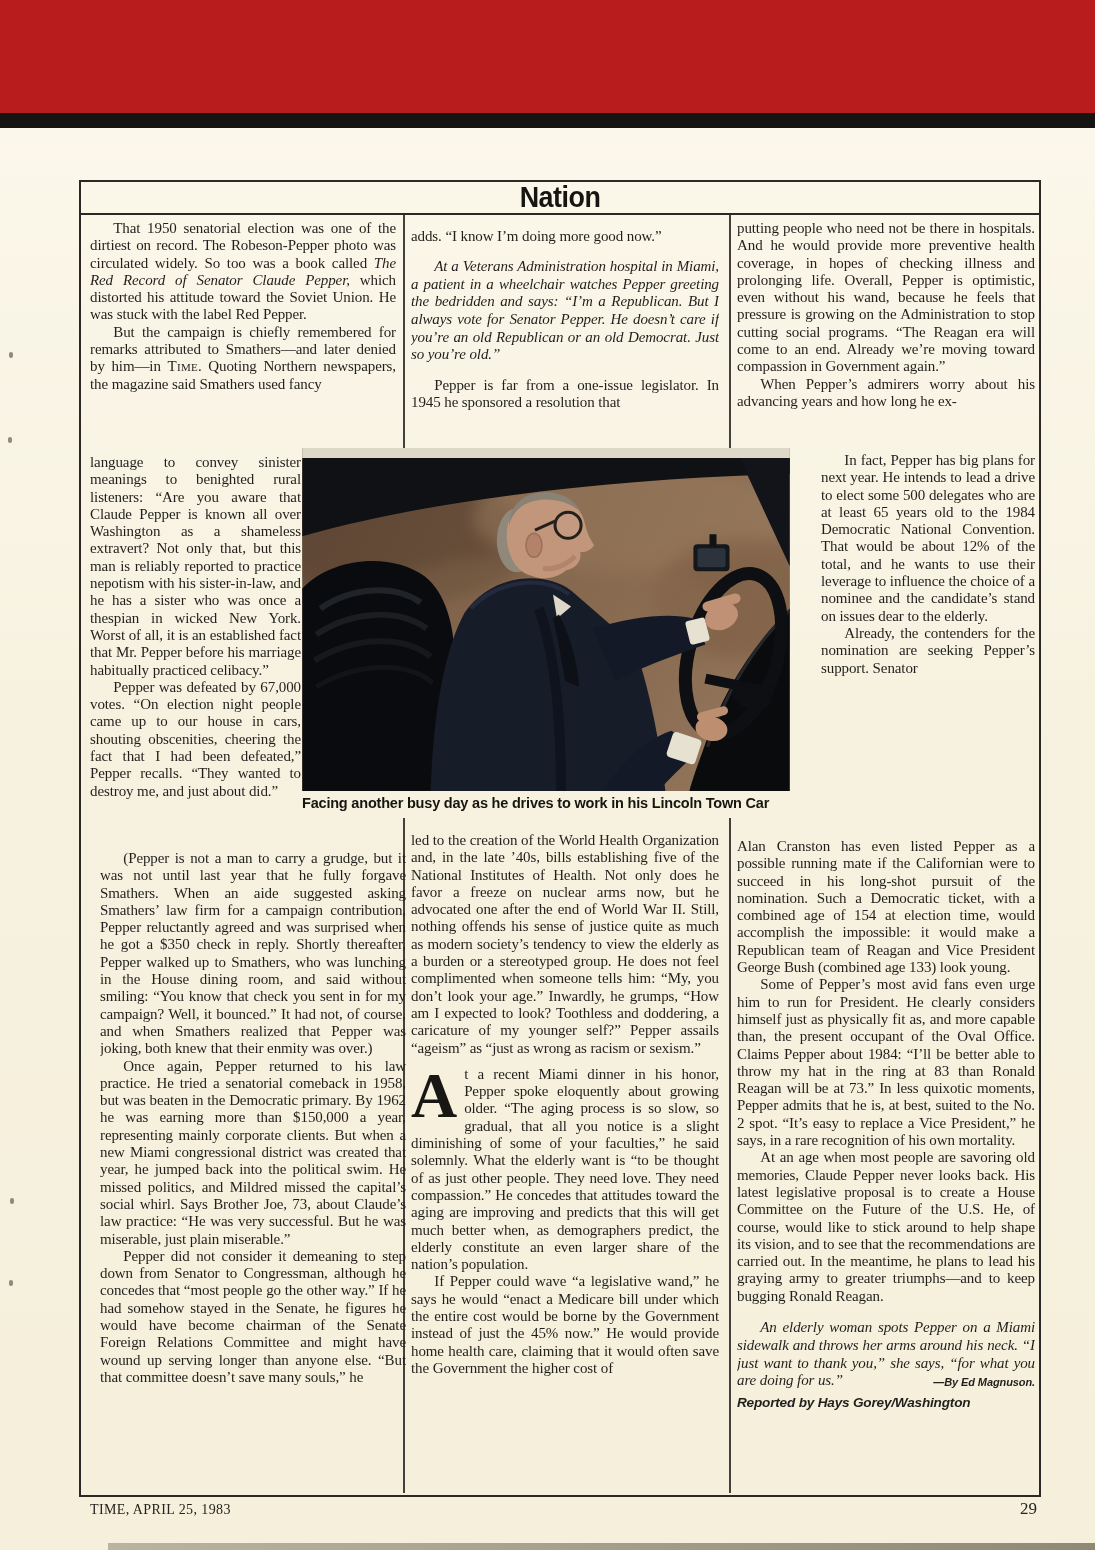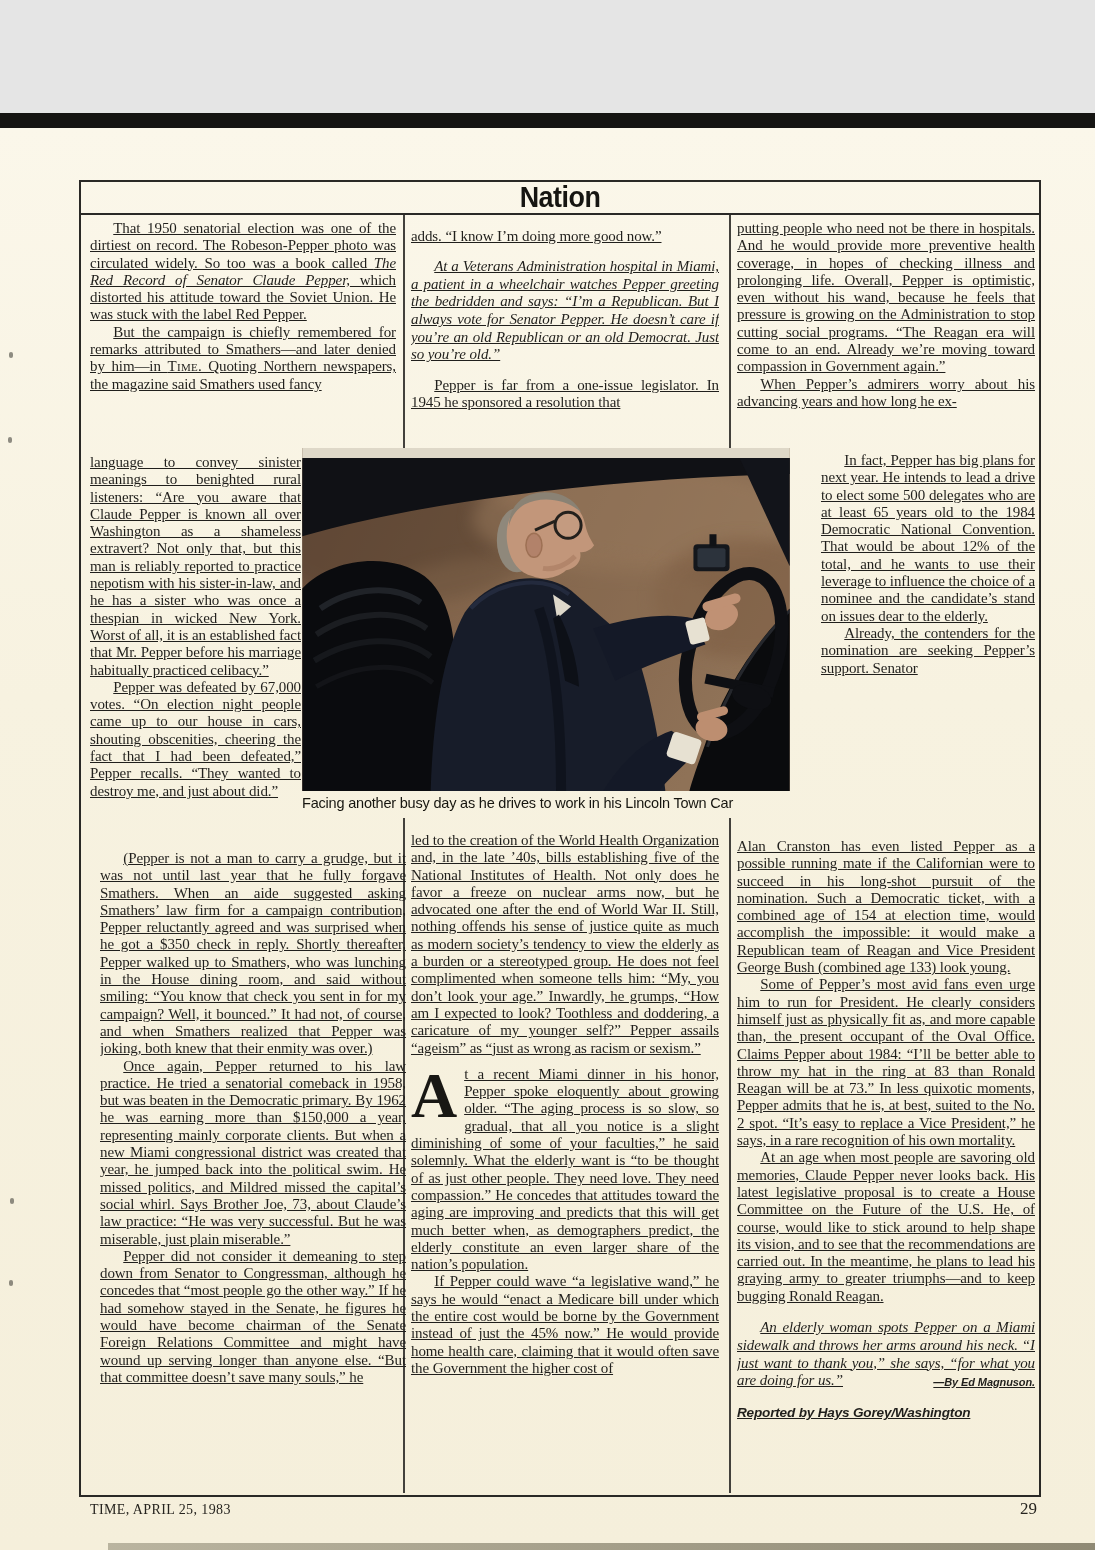--- a/index.html
+++ b/index.html
@@ -1,16 +1,16 @@
 <!DOCTYPE html>
 <html lang="en"><head>
 <meta charset="utf-8">
 <style>
   html,body{margin:0;padding:0;background:#ffffff;}
-  .canvas{position:relative;width:1095px;height:1550px;background:#e5e5e5;overflow:hidden;
+  .canvas{position:relative;width:1095px;height:1550px;background:#b91c1c;overflow:hidden;
           font-family:"Liberation Serif",serif;color:#201f1c;}
   .black-bar{position:absolute;left:0;top:113px;width:1095px;height:15px;background:#151412;}
   .right-sliver{position:absolute;right:0;top:118px;width:7px;height:75px;background:#151412;}
   .paper{position:absolute;left:0;top:128px;width:1095px;height:1422px;
          background:linear-gradient(180deg,#fbf7ea 0%,#f7f2e0 40%,#f5efdb 100%);}
   .bottom-shadow{position:absolute;left:108px;bottom:0;width:987px;height:7px;
                  background:linear-gradient(90deg,rgba(75,70,48,.35),rgba(75,70,48,.6));}
   .speck{position:absolute;width:4px;height:6px;background:#55534c;border-radius:2px;opacity:.65;}
 
   .content-box{position:absolute;left:79px;top:52px;width:958px;height:1313px;
@@ -30,36 +30,36 @@
        text-align:justify;hyphens:auto;-webkit-hyphens:auto;letter-spacing:-0.1px;}
   .c1s1{left:9px;  top:38px; width:306px;height:230px;}
   .c1s2{left:9px;  top:272px;width:211px;height:386px;}
   .c1s3{left:19px;  top:668px;width:306px;height:641px;}
   .c2s1{left:330px;top:46px; width:308px;height:230px;}
   .c2s2{left:330px;top:650px;width:308px;height:659px;}
   .c3s1{left:656px;top:38px; width:298px;height:230px;}
   .c3s2{left:740px;top:270px;width:214px;height:384px;}
   .c3s3{left:656px;top:656px;width:298px;height:653px;}
 
-  .p{margin:0;text-decoration:underline;}
+  .p{margin:0;}
   .p.ind{text-indent:1.55em;}
   .p.it{font-style:italic;margin:13px 0;line-height:17.6px;}
   .p.dcp{margin-top:9px;}
   .p.closing{font-style:italic;margin-top:14px;line-height:17.8px;}
   .p.byline{text-align:right;margin-top:-17.4px;}
   .p.reported{font-family:"Liberation Sans",sans-serif;font-weight:700;font-style:italic;
-              font-size:13.6px;text-align:left;margin-top:13px;letter-spacing:-0.2px;}
+              font-size:13.6px;text-align:left;margin-top:3px;letter-spacing:-0.2px;}
   .ri{font-style:italic;}
   .rsc{font-variant:small-caps;letter-spacing:.3px;}
   .rdc{float:left;font-weight:700;font-size:64px;line-height:50px;padding:5px 7px 1px 0;color:#181713;}
   .rby{font-family:"Liberation Sans",sans-serif;font-weight:700;font-style:italic;font-size:11px;}
 
   .photo-fig{position:absolute;left:221px;top:266px;width:488px;margin:0;}
   .photo-fig svg{display:block;}
-  .photo-caption{font-family:"Liberation Sans",sans-serif;font-weight:400;font-size:14.5px;
+  .photo-caption{font-family:"Liberation Sans",sans-serif;font-weight:700;font-size:14.5px;
                  letter-spacing:-0.2px;color:#16150f;margin-top:4px;}
 
   .footer-issue{position:absolute;left:90px;top:1374px;font-size:14px;letter-spacing:.4px;color:#26241f;}
   .footer-page{position:absolute;left:950px;top:1371px;width:87px;text-align:right;
                font-size:17px;color:#26241f;}
 </style>
 </head>
 <body>
 
 <div class="canvas">

